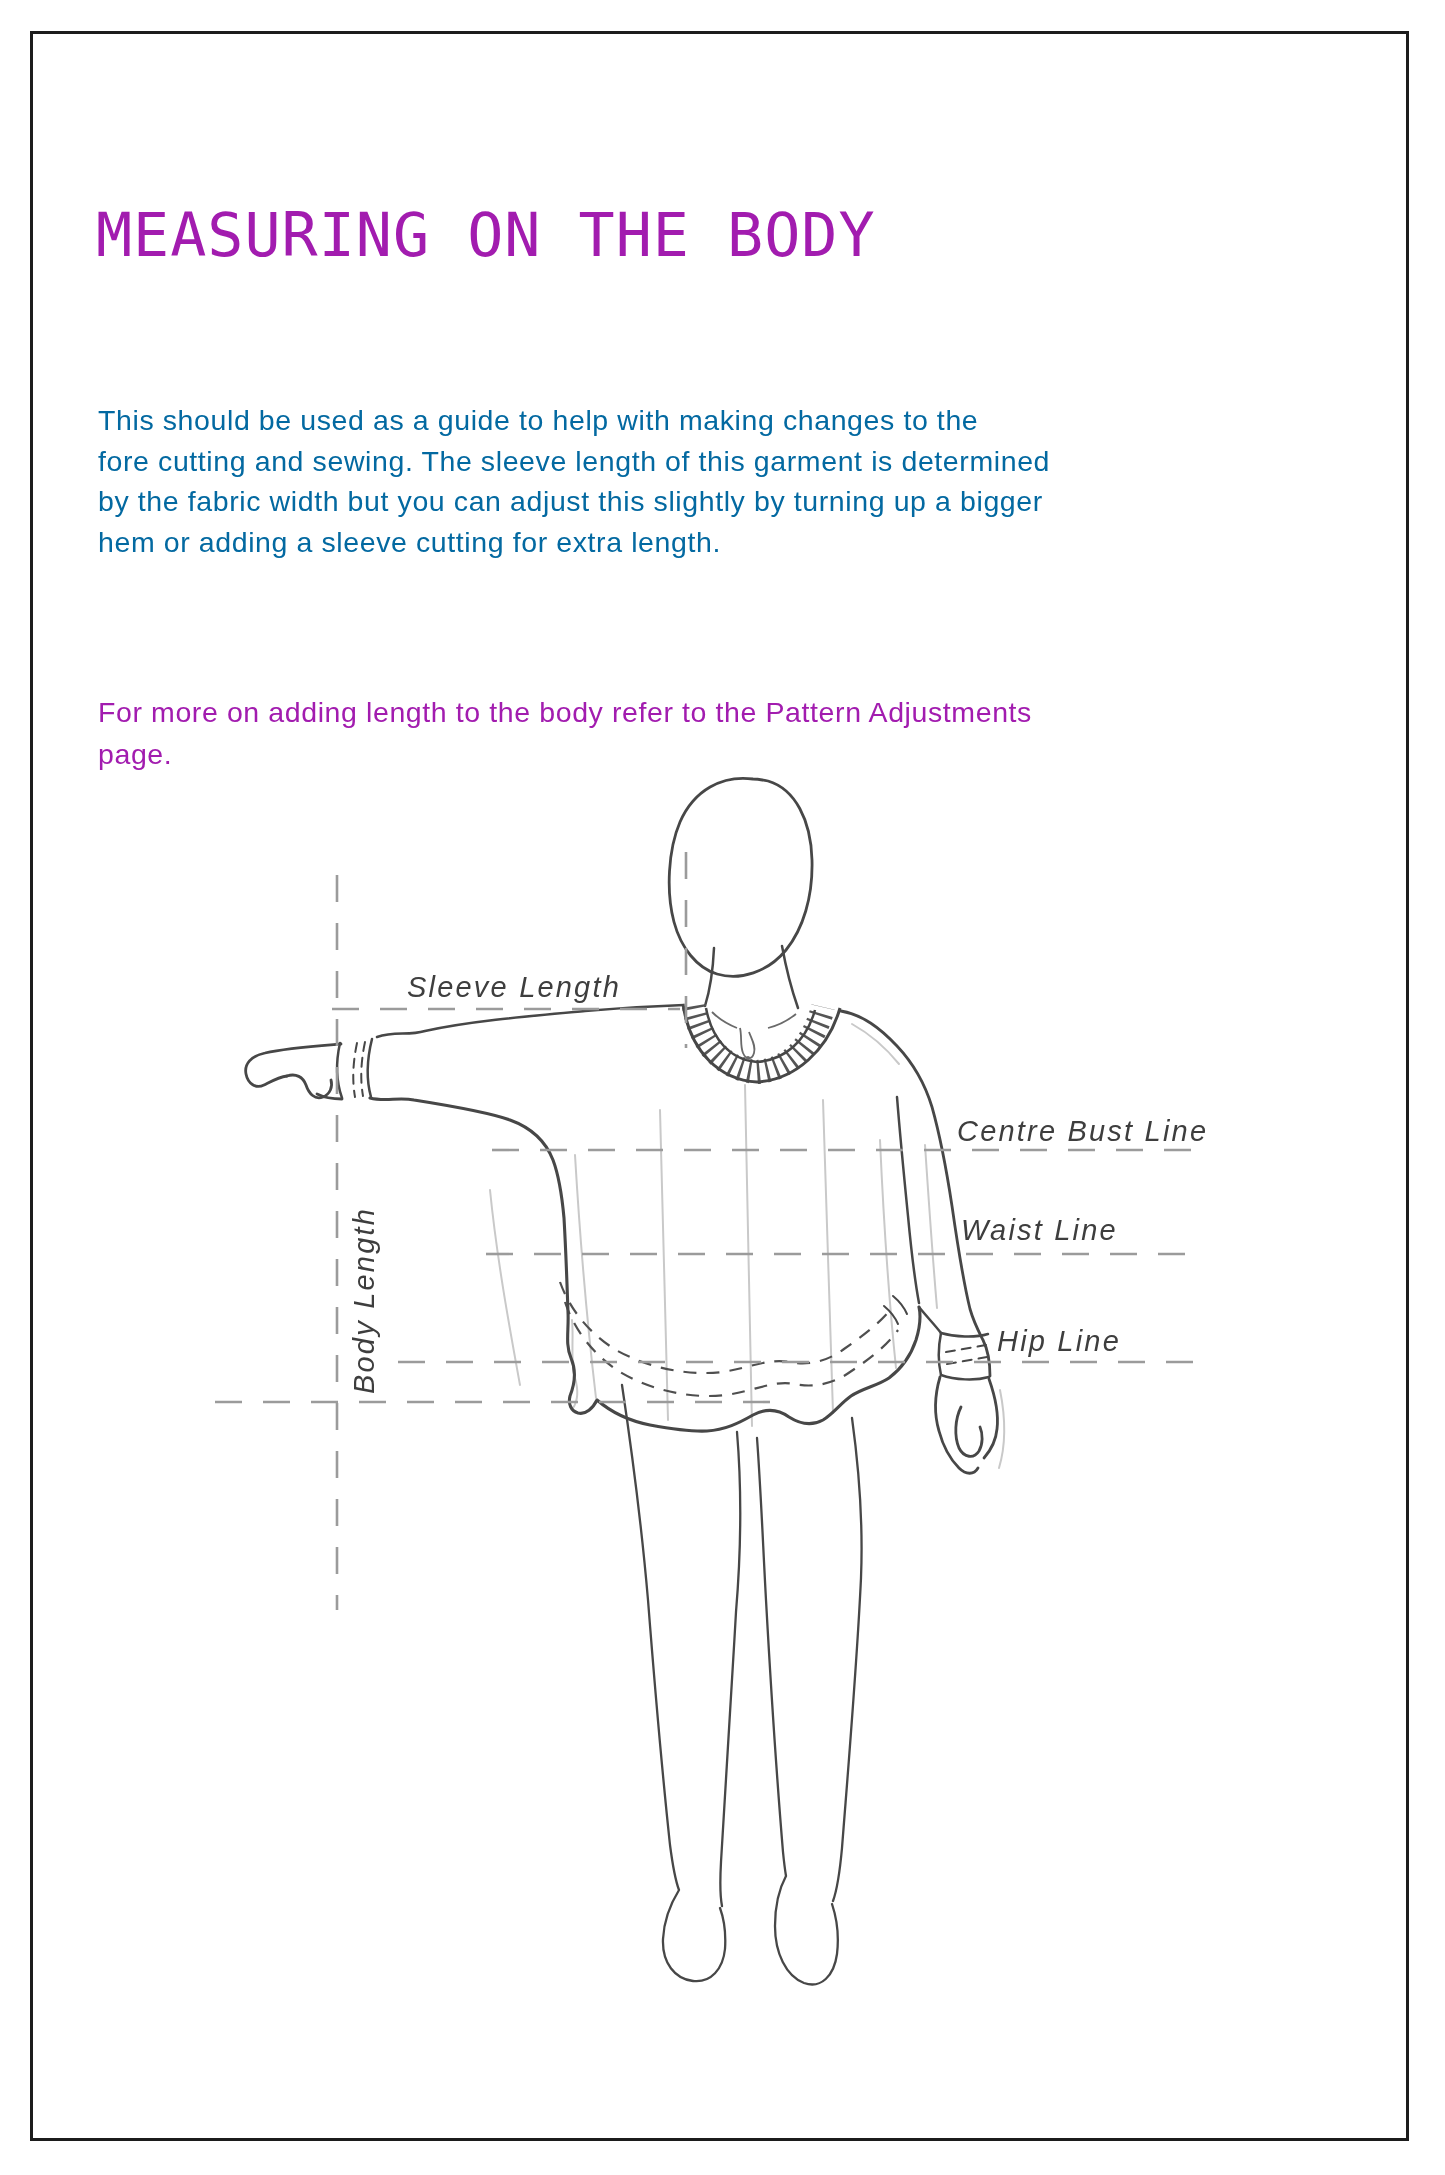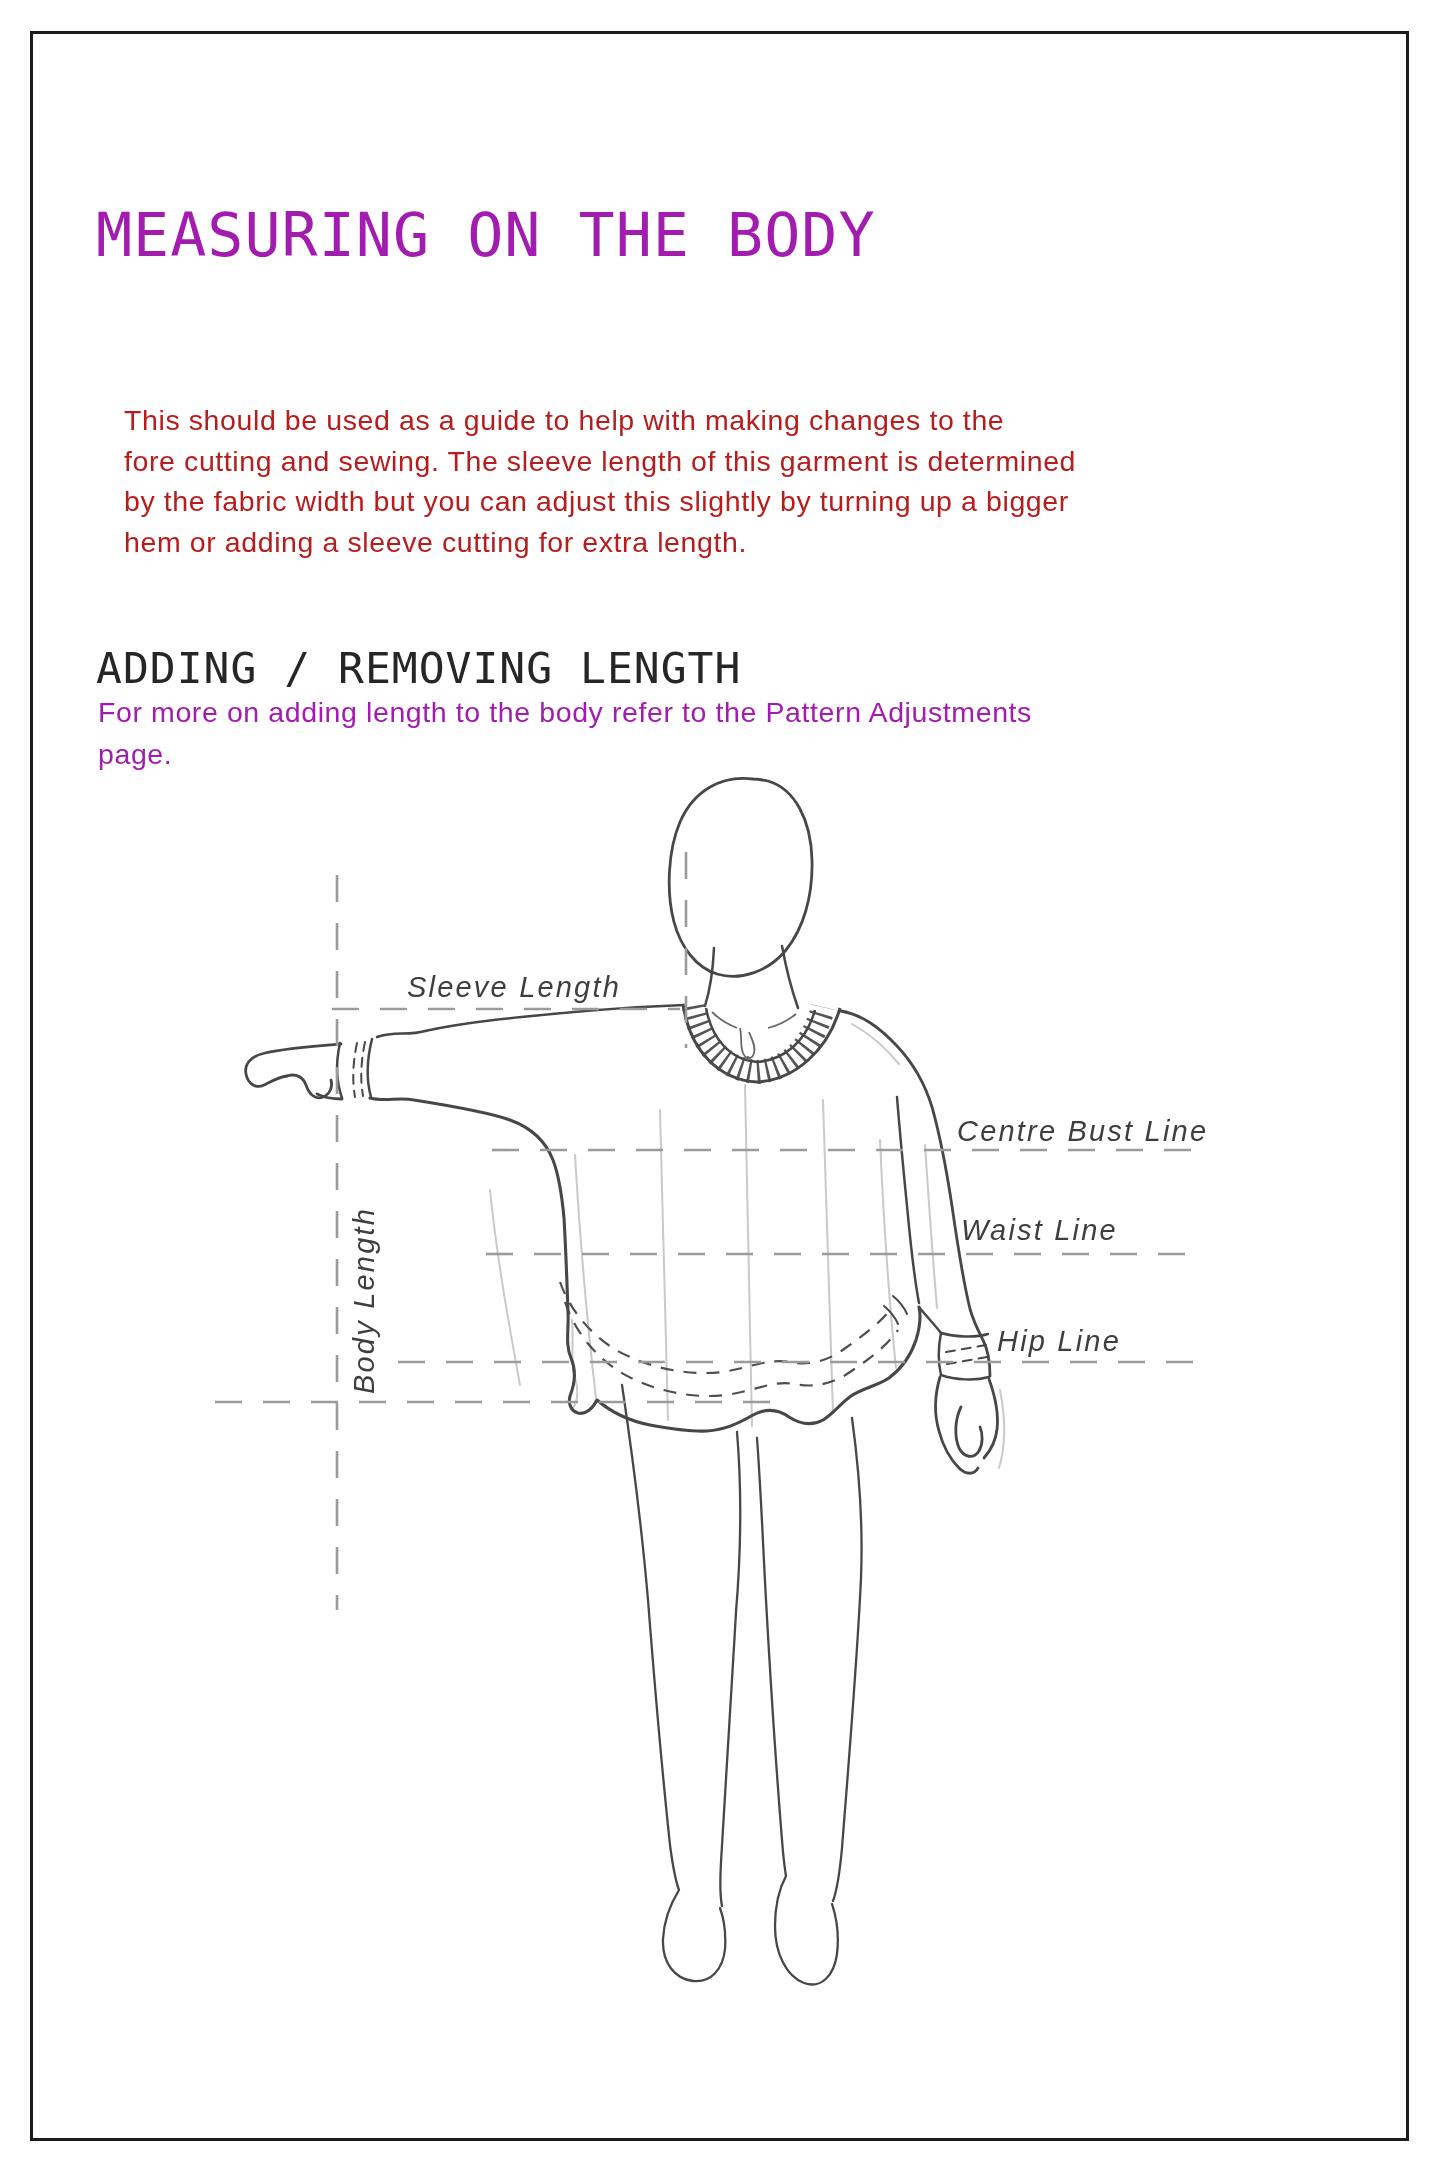--- a/index.html
+++ b/index.html
@@ -17,21 +17,21 @@
   }
   .title{
     position:absolute;left:96px;top:204px;
     font-family:"DejaVu Sans Mono", monospace;
     font-size:60px;line-height:62px;font-weight:500;
     letter-spacing:1px;color:#a21caf;white-space:nowrap;
   }
   .intro{
     position:absolute;left:98px;top:400px;
     font-size:28.5px;line-height:40.5px;
-    letter-spacing:0.6px;color:#b91c1c;white-space:nowrap;margin-left:26px;
+    letter-spacing:0.6px;color:#0369a1;white-space:nowrap;
   }
   .h2{
     position:absolute;left:96px;top:645px;
     font-family:"DejaVu Sans Mono", monospace;
     font-size:43px;line-height:46px;font-weight:500;
     letter-spacing:1px;color:#262626;white-space:nowrap;
   }
   .section-text{
     position:absolute;left:98px;top:691px;
     font-size:28.5px;line-height:42px;
@@ -52,21 +52,20 @@
 
   <div class="title">MEASURING ON THE BODY</div>
 
   <div class="intro">
     <div>This should be used as a guide to help with making changes to the</div>
     <div>fore cutting and sewing. The sleeve length of this garment is determined</div>
     <div>by the fabric width but you can adjust this slightly by turning up a bigger</div>
     <div>hem or adding a sleeve cutting for extra length.</div>
   </div>
 
-  <div class="h2">ADDING / REMOVING LENGTH</div>
 
   <div class="section-text">
     <div>For more on adding length to the body refer to the Pattern Adjustments</div>
     <div>page.</div>
   </div>
 
   <svg class="diagram-svg" width="1445" height="2175" viewBox="0 0 1445 2175">
 
     <g stroke="#c9c9c9" stroke-width="2" fill="none" stroke-linecap="round">
       <path d="M 490,1190 C 497,1260 510,1330 520,1385"></path>

